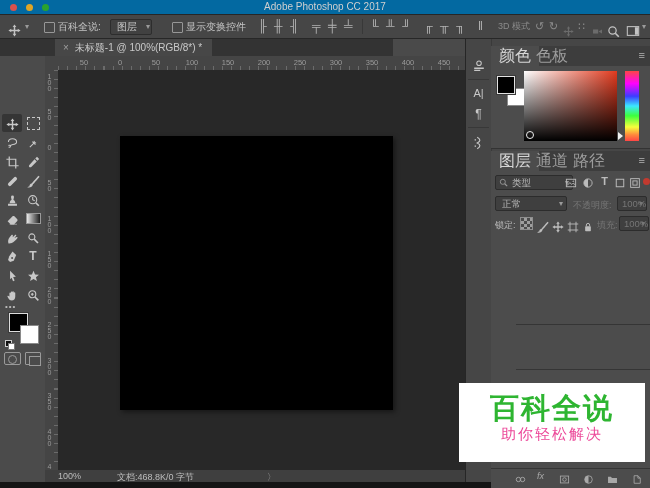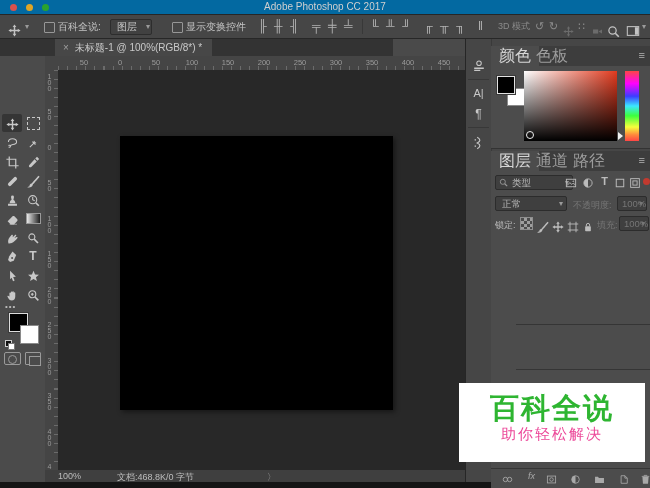--- a/index.html
+++ b/index.html
@@ -94,21 +94,21 @@
      background-image:linear-gradient(45deg,#9e9e9e 25%,transparent 25%,transparent 75%,#9e9e9e 75%),
                       linear-gradient(45deg,#9e9e9e 25%,transparent 25%,transparent 75%,#9e9e9e 75%);
      background-size:6px 6px;background-position:0 0,3px 3px;}
   .layerrow{position:absolute;left:25px;top:189px;width:160px;height:27px;}
   .lhl{position:absolute;left:21px;top:0;width:139px;height:27px;background:#5f5f5f;}
   .eyebox{position:absolute;left:3px;top:7px;width:15px;height:13px;color:#cfcfcf;}
   .lthumb{position:absolute;left:26px;top:2px;width:28px;height:22px;background:#000;border:1px solid #c9c9c9;}
   .lname{position:absolute;left:63px;top:7px;font-size:10.5px;color:#e3e3e3;}
   .llock{position:absolute;right:14px;top:6px;width:12px;height:13px;color:#d0d0d0;}
   .bbar{position:absolute;left:25px;top:429px;width:160px;height:14px;border-top:1px solid #353535;color:#a9a9a9;}
-  .bic{position:absolute;top:1px;width:14px;height:12px;text-align:right;}
+  .bic{position:absolute;top:1px;width:14px;height:12px;text-align:left;margin-left:16px;}
   .bic svg.i{width:11px;height:11px;}
   .fx{font-size:9px;font-style:italic;color:#a9a9a9;}
   
   .watermark{left:459px;top:383px;width:186px;height:79px;background:#ffffff;z-index:30;text-align:center;}
   .wm-title{margin-top:9px;font-size:29px;font-weight:bold;letter-spacing:2px;color:#2eb531;line-height:32px;}
   .wm-sub{font-size:15px;color:#ec4899;letter-spacing:2px;line-height:20px;}
 </style>
 </head>
 <body>
 

